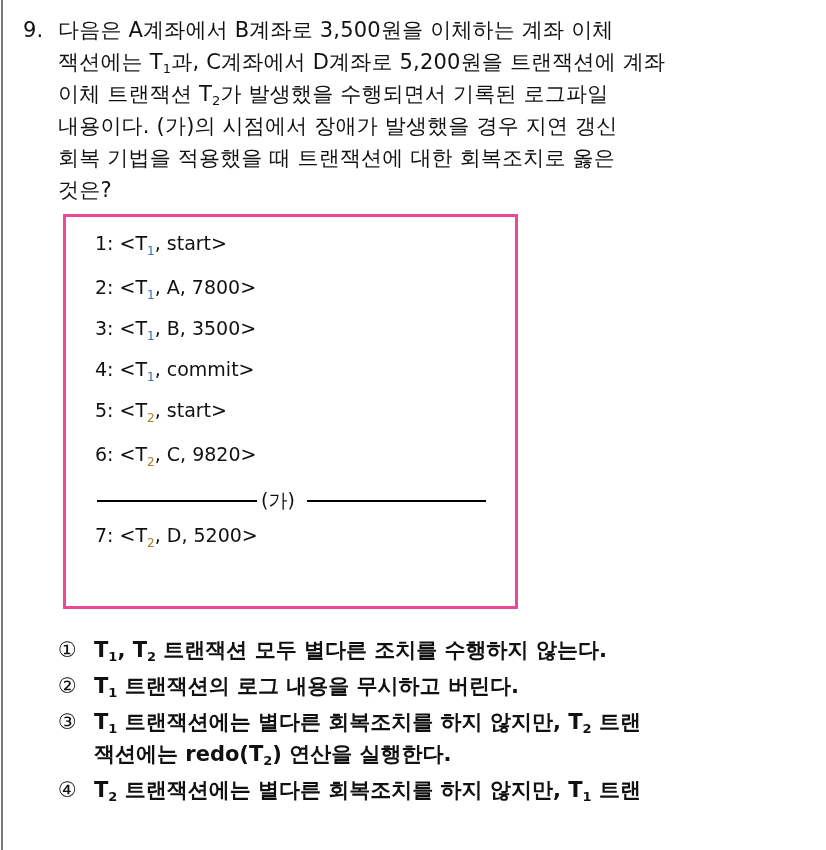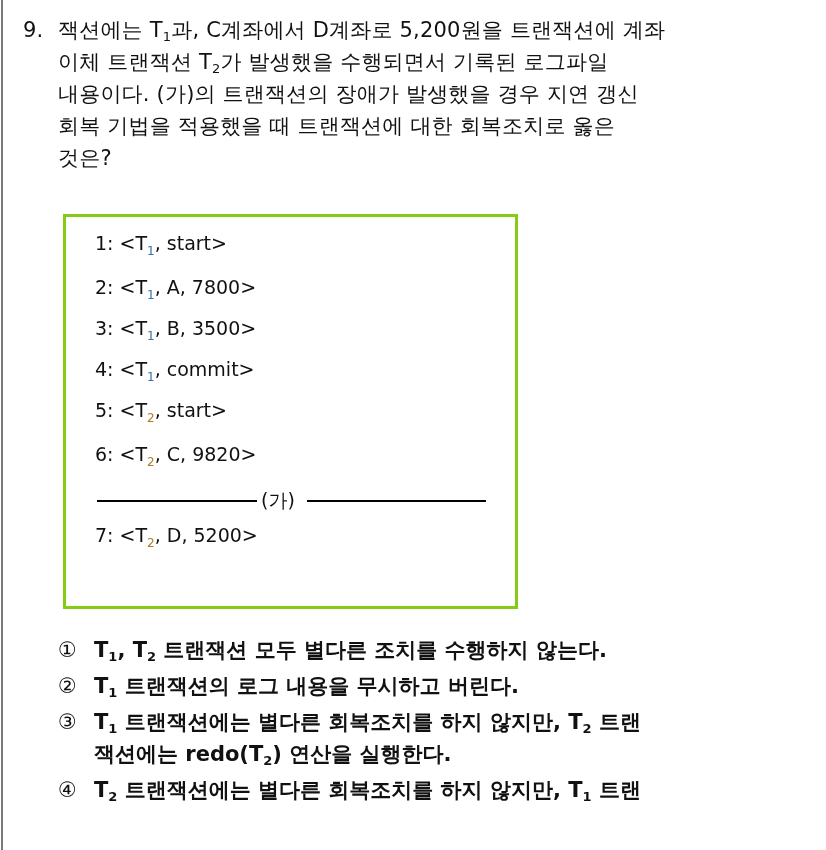--- a/index.html
+++ b/index.html
@@ -50,21 +50,21 @@
       font-size: 13px;
       vertical-align: -4px;
       line-height: 0;
     }
     .log-box {
       position: absolute;
       left: 63px;
       top: 214px;
       width: 449px;
       height: 389px;
-      border: 3px solid #84cc16;
+      border: 3px solid #ec4899;
       box-sizing: content-box;
     }
     .log-line {
       position: absolute;
       left: 29px;
       font-family: "DejaVu Sans", sans-serif;
       font-size: 19px;
       line-height: 24px;
       color: #111111;
       white-space: nowrap;
@@ -123,23 +123,24 @@
     }
   </style>
 </head>
 <body>
 
 <div class="left-rule"></div>
 
 <div class="question">
   <span class="q-number">9.</span>
   <div class="q-text">
+    <span class="q-line"><span>다음은 A계좌에서 B계좌로 3,500원을 이체하는 계좌 이체</span></span>
     <span class="q-line"><span>잭션에는 T</span><sub>1</sub><span>과, C계좌에서 D계좌로 5,200원을 트랜잭션에 계좌</span></span>
     <span class="q-line"><span>이체 트랜잭션 T</span><sub>2</sub><span>가 발생했을 수행되면서 기록된 로그파일</span></span>
-    <span class="q-line"><span>내용이다. (가)의 트랜잭션의 장애가 발생했을 경우 지연 갱신</span></span>
+    <span class="q-line"><span>내용이다. (가)의 시점에서 장애가 발생했을 경우 지연 갱신</span></span>
     <span class="q-line"><span>회복 기법을 적용했을 때 트랜잭션에 대한 회복조치로 옳은</span></span>
     <span class="q-line"><span>것은?</span></span>
   </div>
 </div>
 
 <div class="log-box">
   <div class="log-line" style="top:14px"><span>1: &lt;T</span><span class="sub t1">1</span><span>, start&gt;</span></div>
   <div class="log-line" style="top:58px"><span>2: &lt;T</span><span class="sub t1">1</span><span>, A, 7800&gt;</span></div>
   <div class="log-line" style="top:99px"><span>3: &lt;T</span><span class="sub t1">1</span><span>, B, 3500&gt;</span></div>
   <div class="log-line" style="top:140px"><span>4: &lt;T</span><span class="sub t1">1</span><span>, commit&gt;</span></div>

